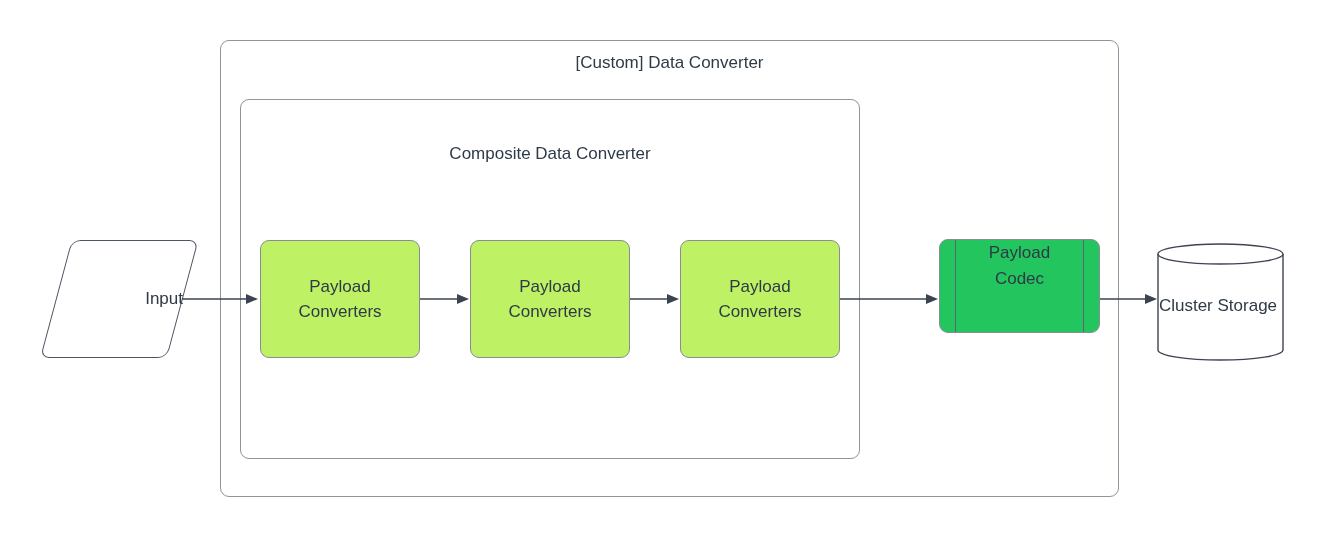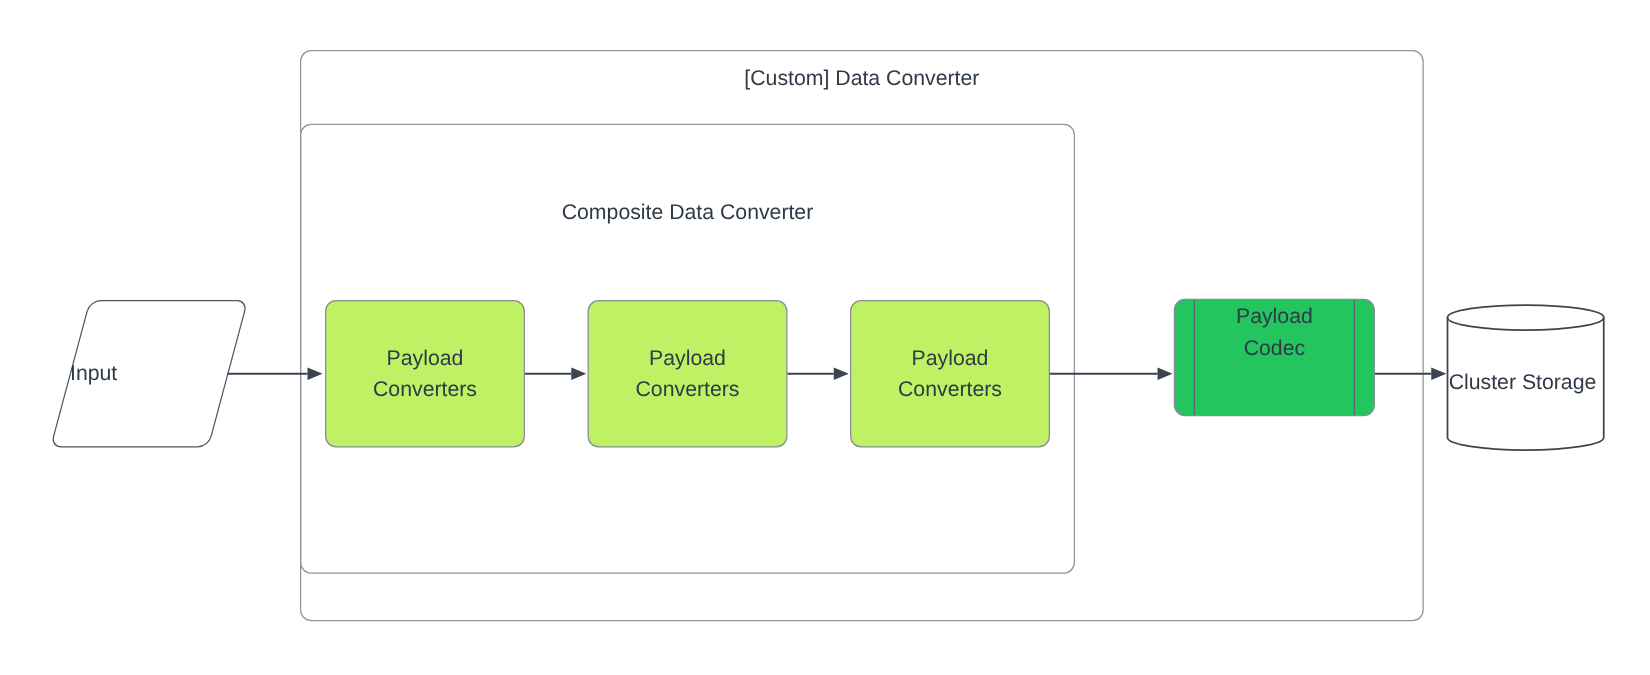--- a/index.html
+++ b/index.html
@@ -23,41 +23,40 @@
     color: #2f3a47;
   }
   
   .outer-container {
     position: absolute;
     left: 220px; top: 40px;
     width: 899px; height: 457px;
     border: 1px solid #8f959c;
     border-radius: 9px;
     box-sizing: border-box;
-    margin-left: 20px;
   }
   .outer-title {
     position: absolute;
     left: 0; top: 12px; width: 100%;
     font-size: 17px; line-height: 20px;
     text-align: center;
     color: #2f3a47;
   }
   
   .inner-container {
     position: absolute;
     left: 240px; top: 99px;
     width: 620px; height: 360px;
     border: 1px solid #8f959c;
     border-radius: 9px;
     box-sizing: border-box;
   }
   .inner-title {
     position: absolute;
-    left: 0; top: 60px; width: 100%;
+    left: 0; top: 44px; width: 100%;
     font-size: 17px; line-height: 20px;
     text-align: center;
     color: #2f3a47;
   }
   
   .proc-box {
     position: absolute;
     top: 240px;
     width: 160px; height: 118px;
     border: 1px solid #878d96;
@@ -105,21 +104,21 @@
     background: #ffffff;
     transform: skewX(-15deg);
     transform-origin: 0 100%;
   }
   .input-label-wrap {
     position: absolute;
     left: 56px; top: 240px;
     width: 127px; height: 118px;
     display: flex;
     align-items: center;
-    justify-content: flex-start;
+    justify-content: flex-end;
   }
   
   .storage-label-wrap {
     position: absolute;
     left: 1158px; top: 252px;
     width: 120px; height: 108px;
     display: flex;
     align-items: center;
     justify-content: center;
   }

